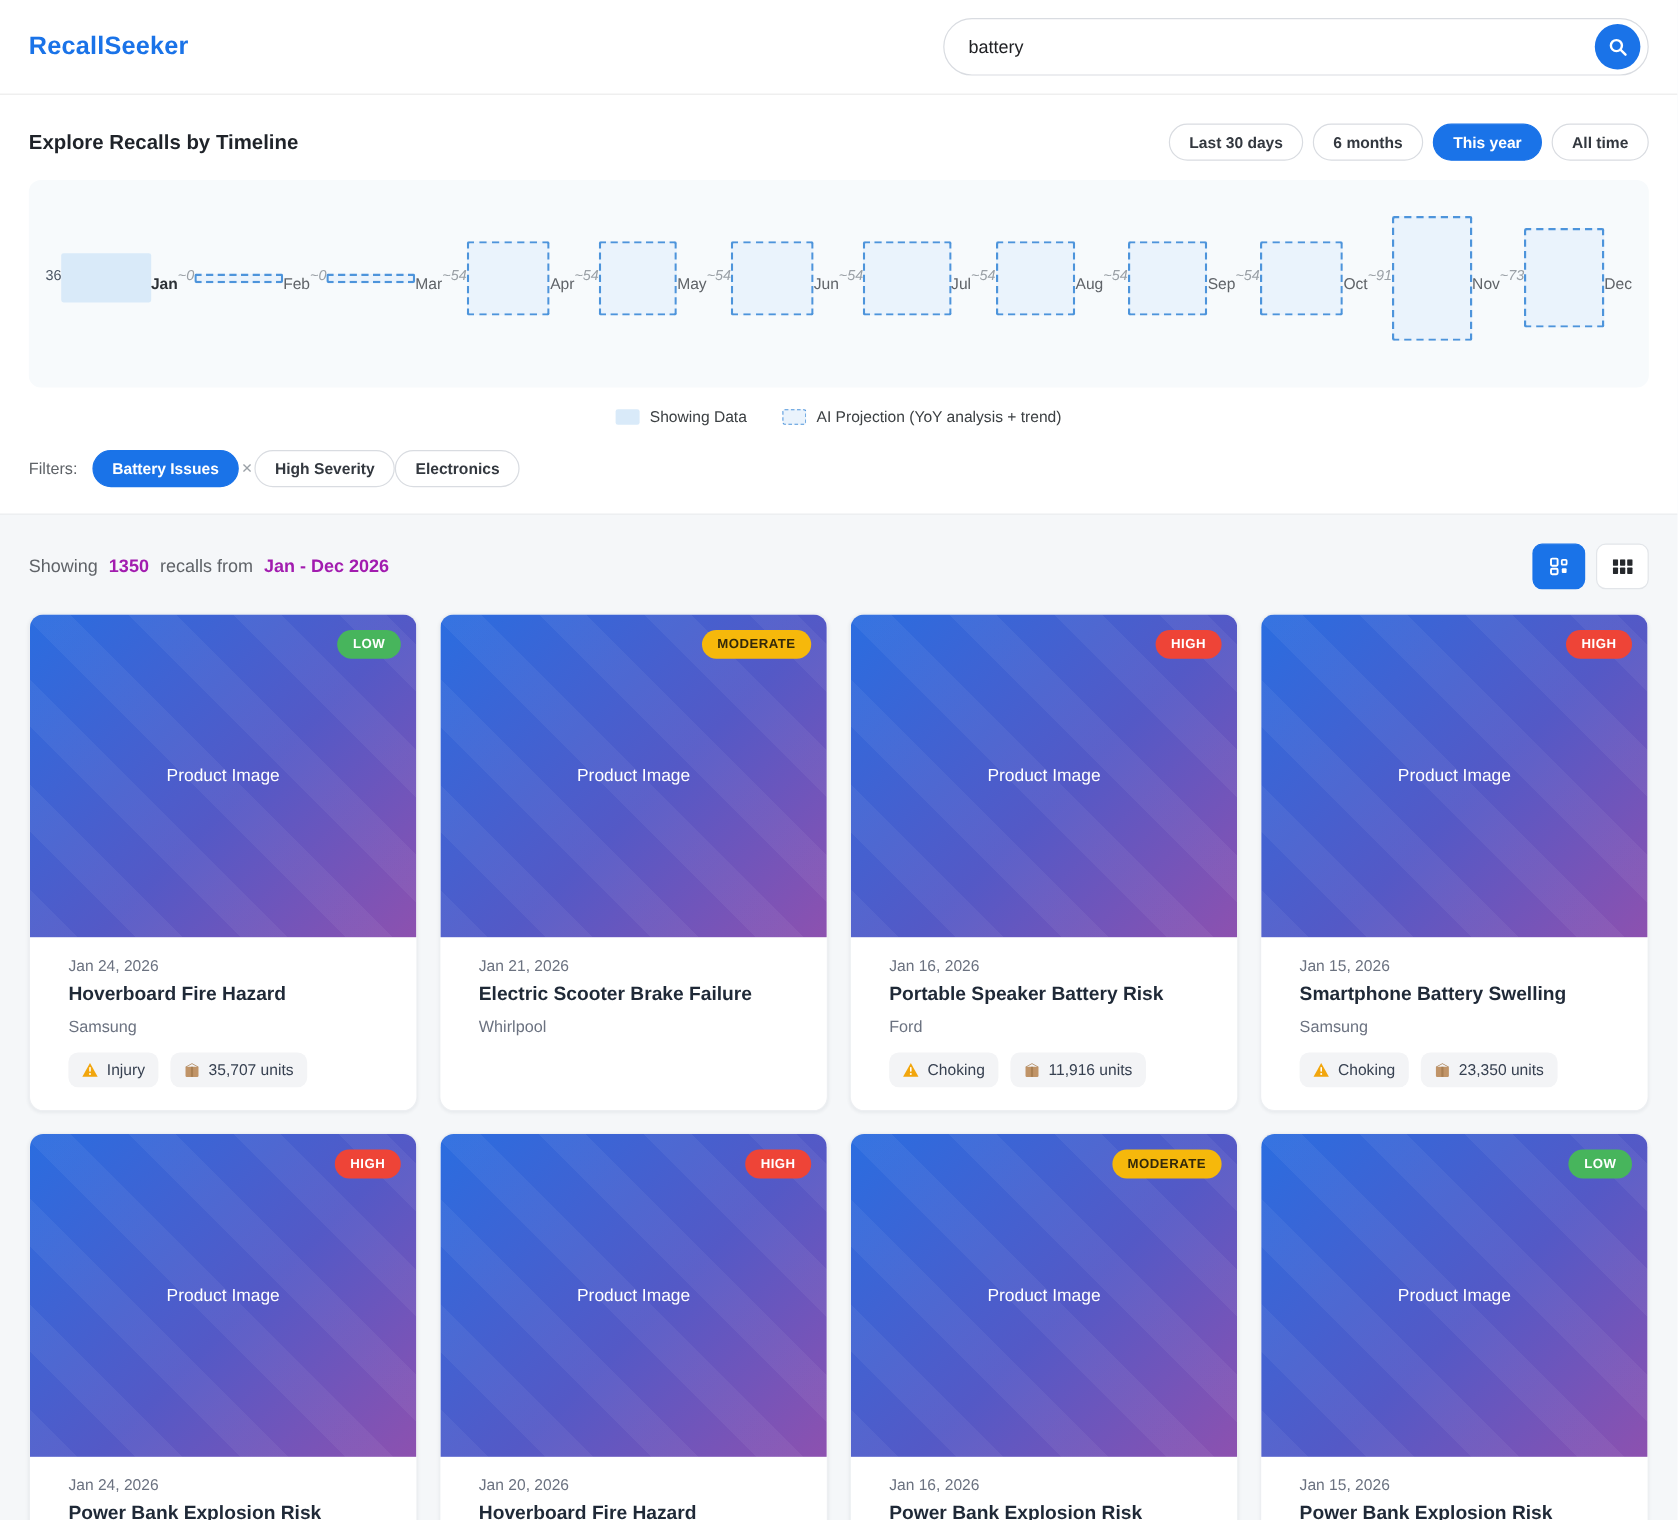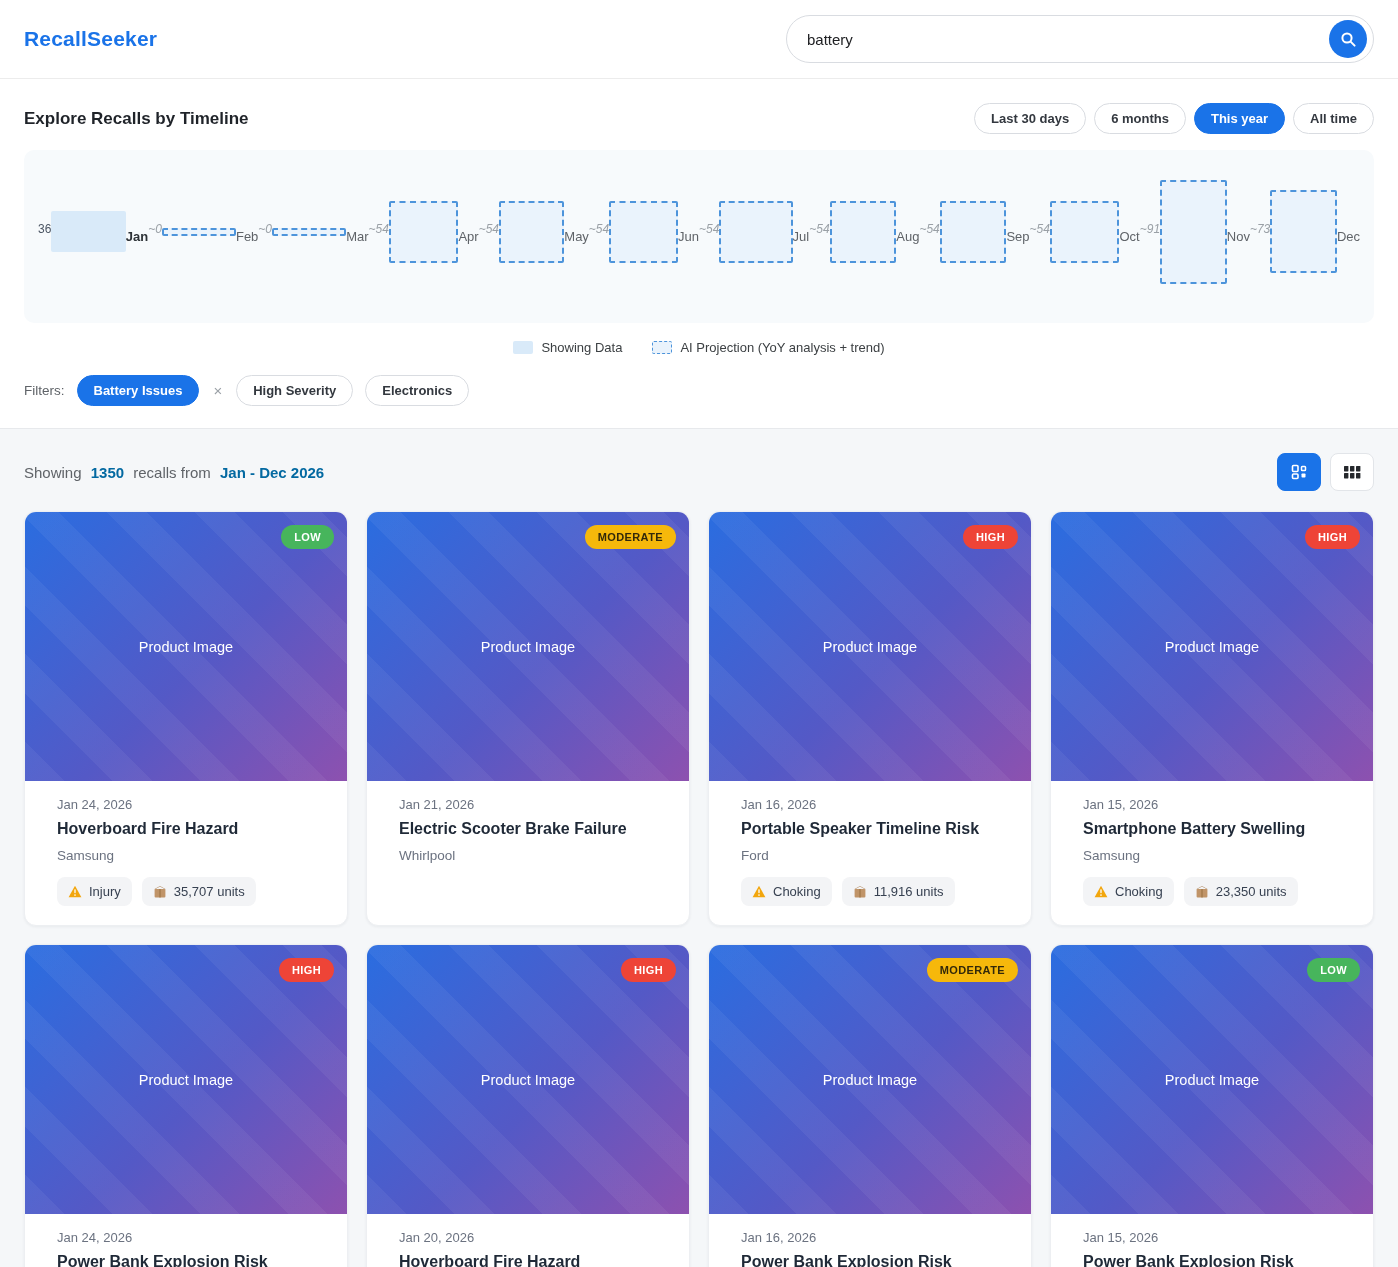--- a/index.html
+++ b/index.html
@@ -79,21 +79,21 @@
   .filters-label { font-size: 13.5px; color: #5f6368; }
   .filter-remove { color: #9aa0a6; font-size: 15px; cursor: pointer; margin: 0 2px; }
 
   
   .main { background: #f5f7f9; padding: 0 24px; min-height: 780px; }
   .results-bar {
     display: flex; align-items: center; justify-content: space-between;
     padding: 24px 0 20px;
   }
   .results-text { font-size: 15px; color: #5f6368; }
-  .results-text .strong { color: #0369a1; font-weight: 700; margin-top: 32px; }
+  .results-text .strong { color: #a21caf; font-weight: 700; margin-top: 32px; }
   .results-text span + span { margin-left: 5px; }
   .view-toggles { display: flex; gap: 9px; }
   .toggle-btn {
     width: 44px; height: 38px; border-radius: 8px; cursor: pointer;
     display: flex; align-items: center; justify-content: center;
     border: 1px solid #e2e5e9; background: #fff;
   }
   .toggle-btn.active { background: #1a73e8; border-color: #1a73e8; }
 
   
@@ -225,21 +225,21 @@
         <span>Showing Data</span>
       </div>
       <div class="legend-item">
         <span class="swatch proj"></span>
         <span>AI Projection (YoY analysis + trend)</span>
       </div>
     </div>
 
   <div class="filters-row">
     <span class="filters-label">Filters:</span>
-    <span id="filter-pills" style="display:flex;align-items:center;gap:12px">
+    <span id="filter-pills" style="display:flex;align-items:center;">
         <button class="pill active">Battery Issues</button>
         <span class="filter-remove">×</span>
         <button class="pill">High Severity</button>
         <button class="pill">Electronics</button>
       </span>
   </div>
 </section>
 
 <main class="main">
   <div class="results-bar">
@@ -324,21 +324,21 @@
     </div>
   </article>
 
   <article class="card">
     <div class="card-img">
       <span class="badge" style="background: rgb(238, 68, 55); color: rgb(255, 255, 255);">HIGH</span>
       <span class="img-label">Product Image</span>
     </div>
     <div class="card-body">
       <div class="card-date">Jan 16, 2026</div>
-      <h3 class="card-title">Portable Speaker Timeline Risk</h3>
+      <h3 class="card-title">Portable Speaker Battery Risk</h3>
       <div class="card-brand">Ford</div>
       <div class="card-tags">
         <span class="tag">
           <span style="display:flex">
             <svg width="14" height="13" viewBox="0 0 14 13">
               <path d="M7 0.8 L13.4 12.2 H0.6 Z" fill="#f2a60d"></path>
               <rect x="6.35" y="4.2" width="1.3" height="4" rx="0.6" fill="#fff"></rect>
               <circle cx="7" cy="10" r="0.85" fill="#fff"></circle>
             </svg>
           </span>

